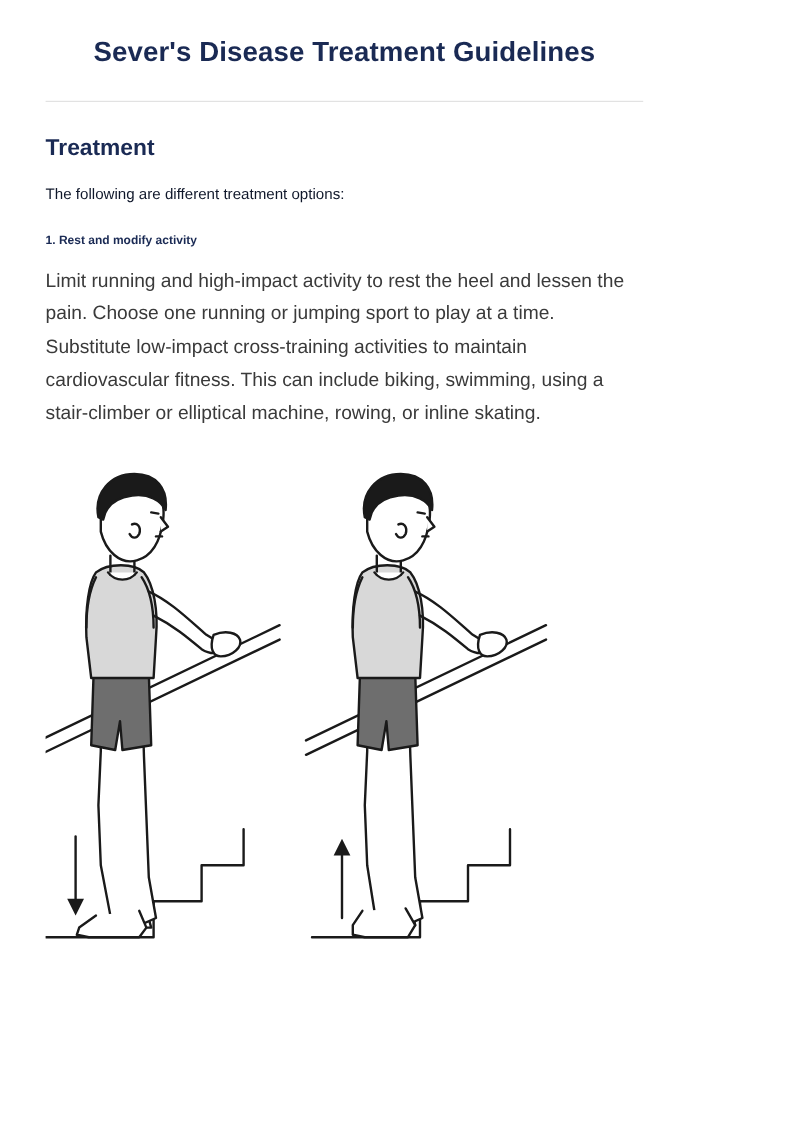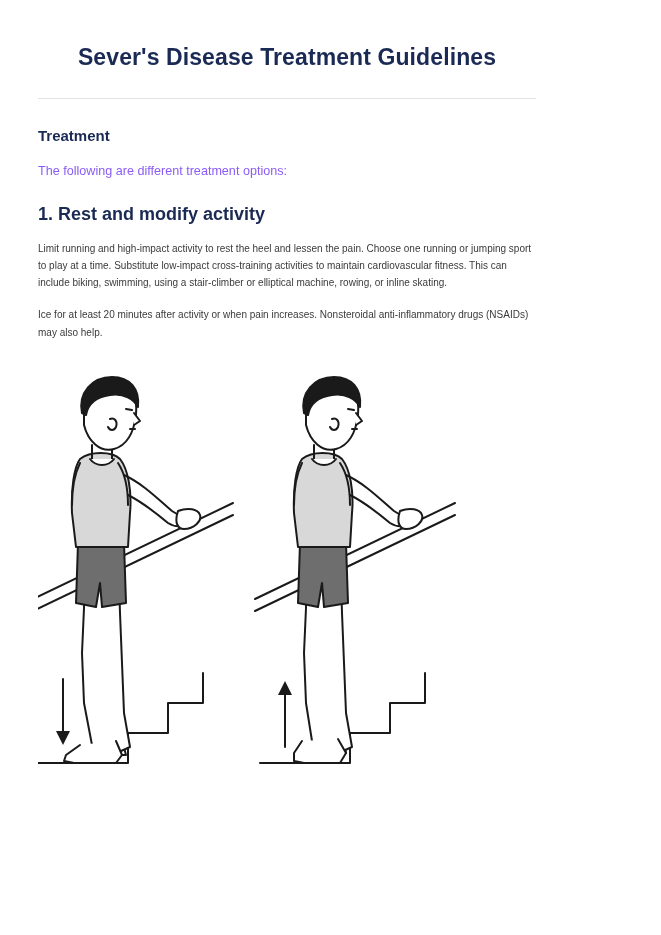--- a/index.html
+++ b/index.html
@@ -12,62 +12,62 @@
     background: #ffffff;
     font-family: "Liberation Sans", sans-serif;
     color: #333333;
     overflow: hidden;
   }
   .page {
     position: relative;
     width: 574px;
     height: 935px;
     box-sizing: border-box;
-    padding: 14px 38px;
+    padding: 0 38px;
     border-radius: 32px;
   }
   .doc-title {
     margin: 0;
     padding-top: 30px;
     text-align: center;
     font-size: 23px;
     font-weight: bold;
     color: #1a2a54;
     letter-spacing: 0.1px;
   }
   .title-rule {
     margin-top: 27px;
     border-top: 1px solid #e2e2e2;
     height: 0;
   }
   .section-heading {
     margin: 0;
     padding-top: 28px;
-    font-size: 15px;
+    font-size: 19px;
     font-weight: bold;
     color: #1a2a54;
   }
   .lead {
     margin: 0;
     padding-top: 18px;
     font-size: 12.6px;
     line-height: 1.55;
-    color: #8b5cf6;
+    color: #0f172a;
   }
   .step-heading {
     margin: 0;
     padding-top: 22px;
-    font-size: 18px;
+    font-size: 10px;
     font-weight: bold;
     color: #1a2a54;
   }
   .step-body {
     margin: 0;
     padding-top: 15px;
-    font-size: 10px;
+    font-size: 16px;
     line-height: 1.73;
     color: #3a3a3a;
     max-width: 575px;
   }
   .figure {
     position: relative;
     margin-top: 22px;
     width: 585px;
     height: 430px;
   }
@@ -84,21 +84,20 @@
 
   <div class="title-rule"></div>
 
   <h2 class="section-heading">Treatment</h2>
 
   <p class="lead">The following are different treatment options:</p>
 
   <h3 class="step-heading">1. Rest and modify activity</h3>
   <p class="step-body">Limit running and high-impact activity to rest the heel and lessen the pain. Choose one running or jumping sport to play at a time. Substitute low-impact cross-training activities to maintain cardiovascular fitness. This can include biking, swimming, using a stair-climber or elliptical machine, rowing, or inline skating.</p>
 
-  <p class="step-body">Ice for at least 20 minutes after activity or when pain increases. Nonsteroidal anti-inflammatory drugs (NSAIDs) may also help.</p>
 
 
   <div class="figure">
     <svg width="585" height="430" viewBox="0 0 585 430" xmlns="http://www.w3.org/2000/svg">
       <g fill="none" stroke="#1a1a1a" stroke-width="2" stroke-linejoin="round" stroke-linecap="round">
 
         <g>
 
           <g>
             <path d="M0 400 L90 400 L90 370 L130 370 L130 340 L165 340 L165 310"></path>

